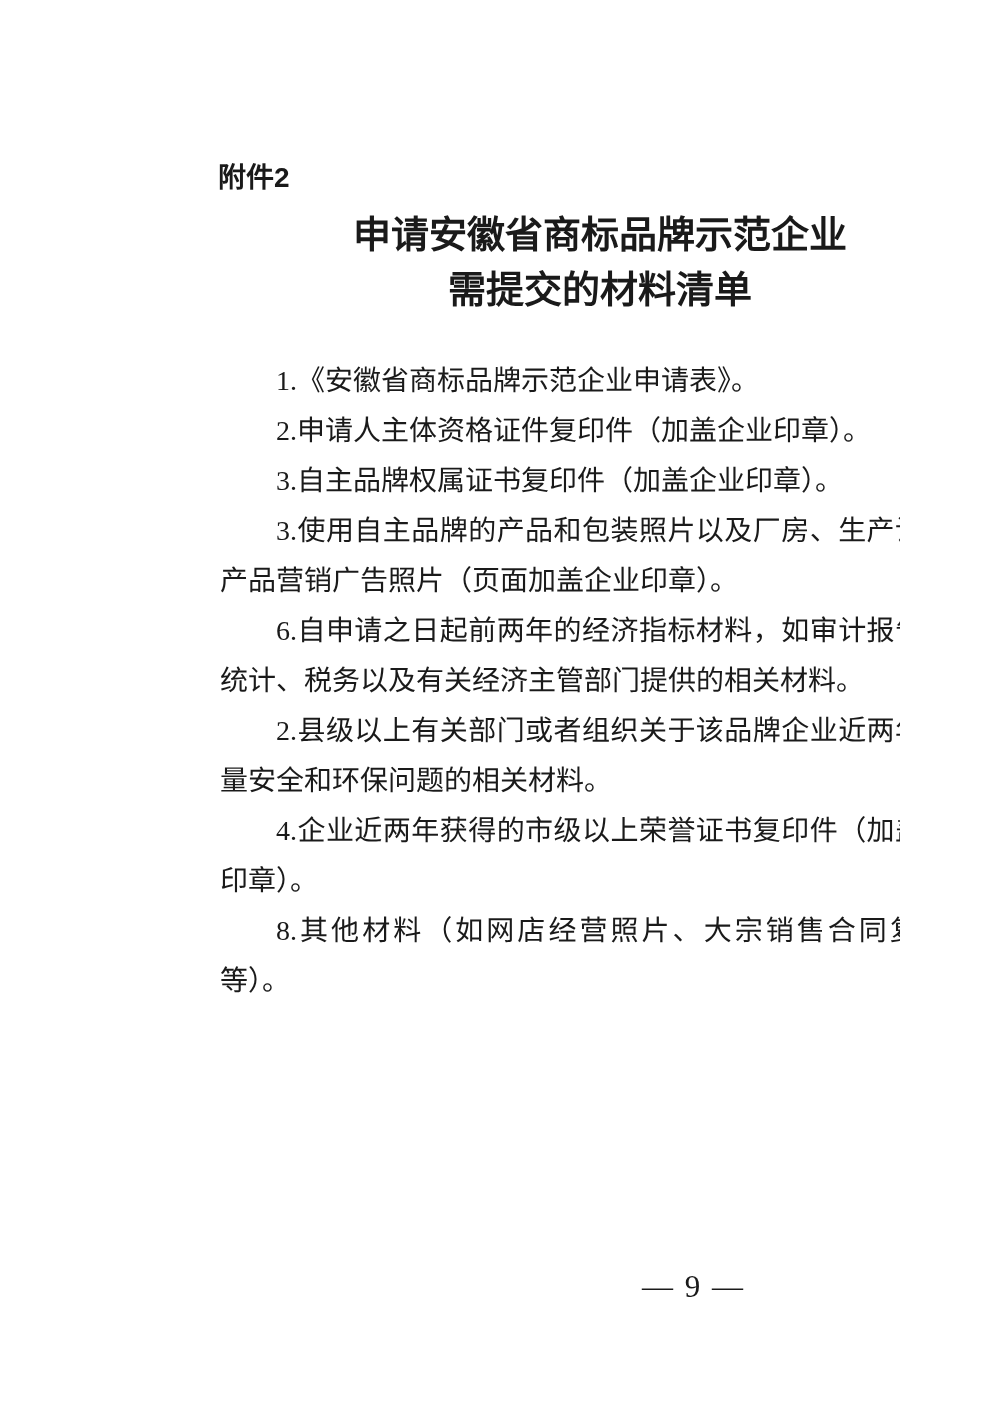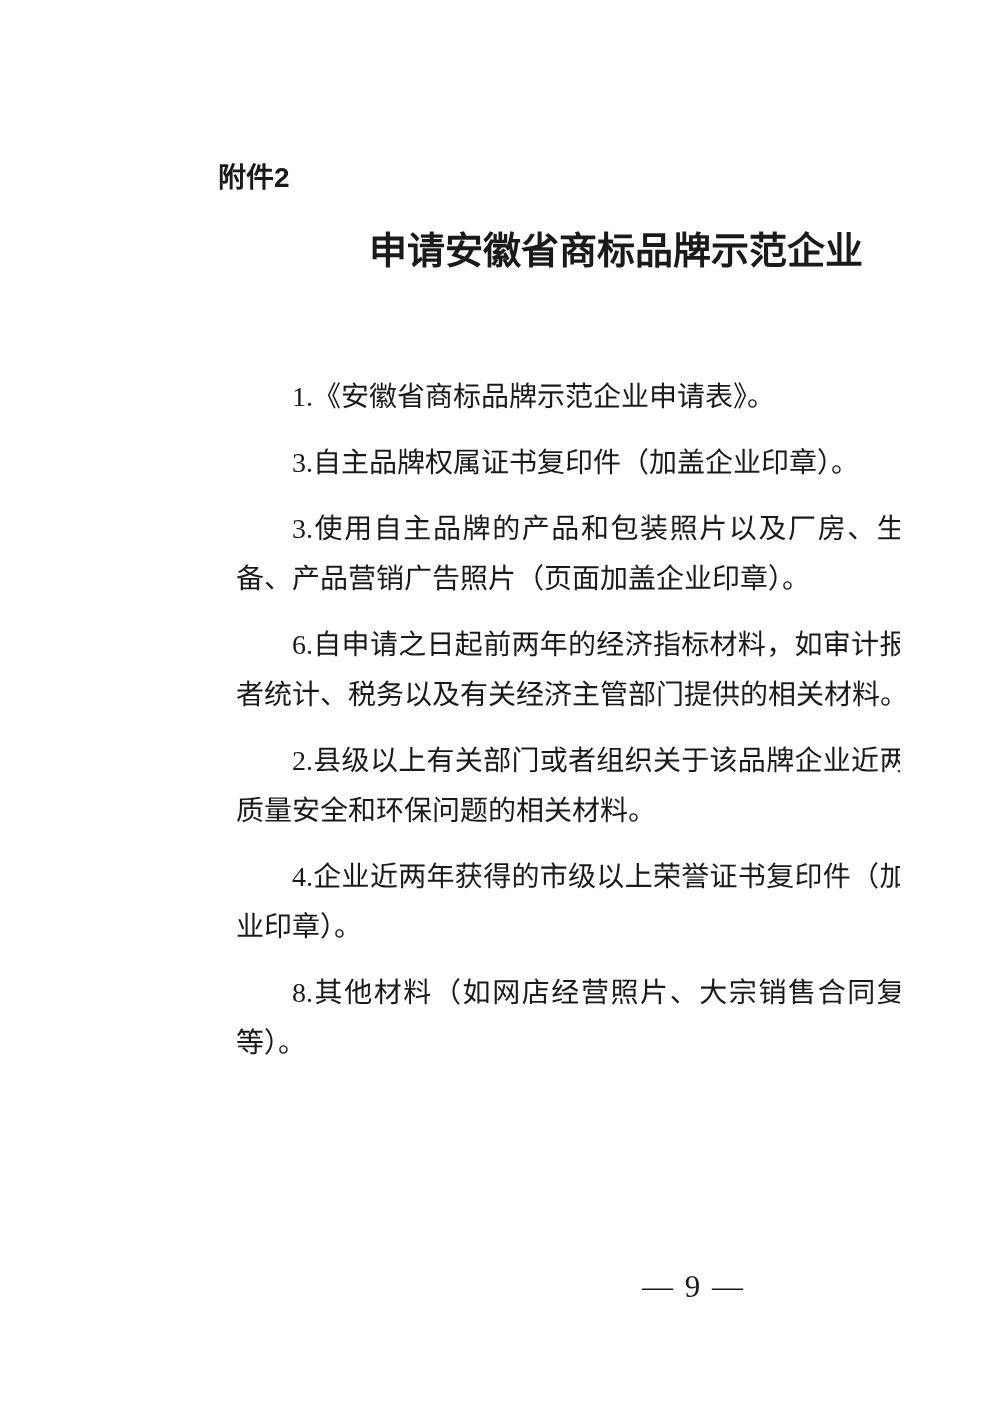--- a/index.html
+++ b/index.html
@@ -26,21 +26,21 @@
     font-weight: 700;
     font-size: 28px;
     line-height: 30px;
     white-space: nowrap;
   }
   .doc-title {
     position: absolute;
     left: 120px;
     top: 208px;
     width: 760px;
-    margin: 16px;
+    margin: 0;
     text-align: center;
     font-weight: 700;
     font-size: 38px;
     line-height: 55px;
     letter-spacing: 0px;
   }
   .doc-title .title-line {
     display: block;
     white-space: nowrap;
   }
@@ -48,21 +48,21 @@
     position: absolute;
     left: 120px;
     top: 356px;
     width: 760px;
     font-size: 28px;
     line-height: 50px;
     text-align: justify;
     text-justify: inter-character;
   }
   .content p.item {
-    margin: 16px;
+    margin: 0;
     padding: 0;
     text-indent: 2em;
   }
   .page-footer {
     position: absolute;
     top: 1269px;
     right: 155px;
     font-size: 31px;
     line-height: 36px;
     letter-spacing: 2px;
@@ -71,24 +71,26 @@
 </style>
 </head>
 <body>
 
 <div class="page">
 
   <div class="attachment-label">附件2</div>
 
   <h1 class="doc-title">
     <span class="title-line">申请安徽省商标品牌示范企业</span>
+    <span class="title-line">需提交的材料清单</span>
   </h1>
 
   <div class="content">
     <p class="item">1.《安徽省商标品牌示范企业申请表》。</p>
+    <p class="item">2.申请人主体资格证件复印件（加盖企业印章）。</p>
     <p class="item">3.自主品牌权属证书复印件（加盖企业印章）。</p>
     <p class="item">3.使用自主品牌的产品和包装照片以及厂房、生产设备、产品营销广告照片（页面加盖企业印章）。</p>
     <p class="item">6.自申请之日起前两年的经济指标材料，如审计报告或者统计、税务以及有关经济主管部门提供的相关材料。</p>
     <p class="item">2.县级以上有关部门或者组织关于该品牌企业近两年无质量安全和环保问题的相关材料。</p>
     <p class="item">4.企业近两年获得的市级以上荣誉证书复印件（加盖企业印章）。</p>
     <p class="item">8.其他材料（如网店经营照片、大宗销售合同复印件等）。</p>
   </div>
 
   <div class="page-footer">— 9 —</div>
 

